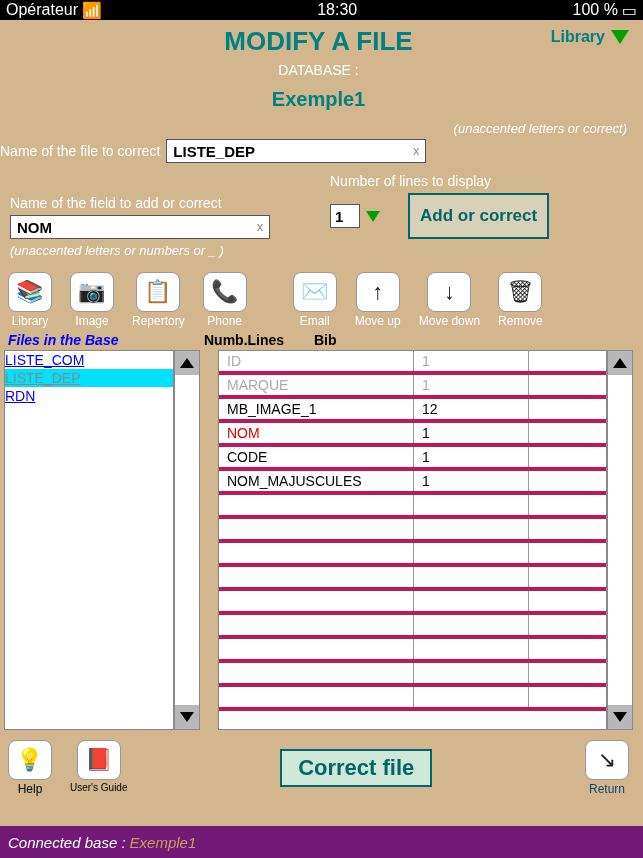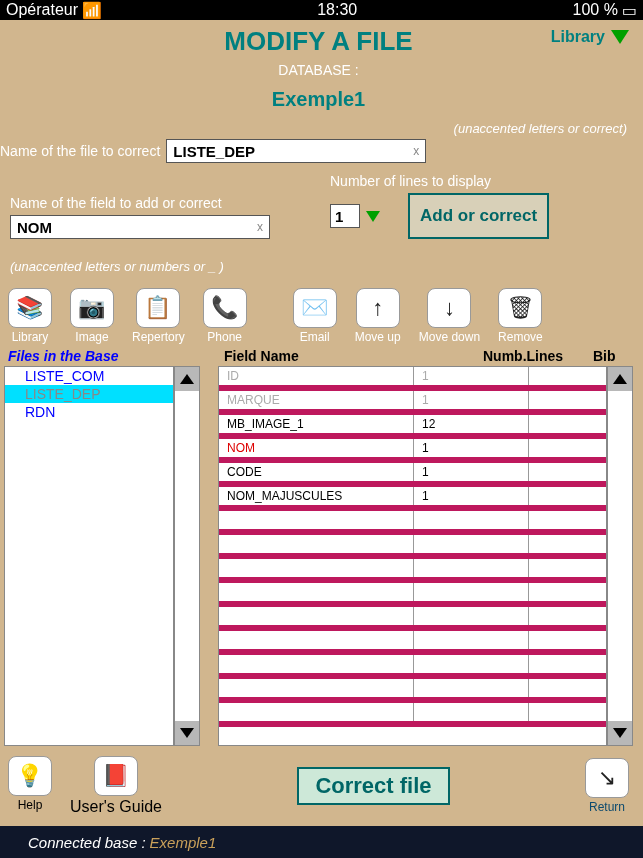--- a/index.html
+++ b/index.html
@@ -31,40 +31,40 @@
 .tool-btn { width:44px; height:40px; background:#fff; border:1px solid #999; border-radius:8px; display:flex; align-items:center; justify-content:center; font-size:22px; color:#222; }
 .tool-lbl { color:#fff; font-size:12px; }
 .headers { display:flex; margin:4px 4px 0 4px; font-weight:bold; font-style:italic; font-size:14px; }
 .headers .h1 { width:200px; color:#00f; padding-left:4px; }
 .headers .h2 { flex:1; color:#000; padding-left:20px; font-style:normal;}
 .headers .h3 { width:110px; color:#000; font-style:normal;}
 .headers .h4 { width:40px; color:#000; font-style:normal;}
 .tables { display:flex; margin:2px 4px 0 4px; height:380px; }
 .file-list { display:flex; }
 .file-box { width:170px; background:#fff; border:1px solid #888; font-size:14px; }
-.file-box div { padding:1px 20px; color:#00f; }
+.file-box div { padding:1px 0; color:#00f;text-decoration:underline; }
 .file-box .sel { background:#00e0ff; color:#888; }
 .file-box .rest { height:328px; }
 .scroll-col { width:26px; background:#fff; border:1px solid #888; display:flex; flex-direction:column; }
 .sc-btn { height:24px; background:#b8b8b8; display:flex; align-items:center; justify-content:center; }
 .sc-track { flex:1; background:#fff; }
 .arrow-up { width:0;height:0;border-left:7px solid transparent;border-right:7px solid transparent;border-bottom:10px solid #000; }
 .arrow-down { width:0;height:0;border-left:7px solid transparent;border-right:7px solid transparent;border-top:10px solid #000; }
 .field-area { flex:1; display:flex; margin-left:18px; }
 .field-table { flex:1; background:#fff; border:1px solid #888; }
-.field-table .tr { display:flex; height:24px; border-bottom:6px solid #be185d; font-size:12px; }
+.field-table .tr { display:flex; height:24px; border-bottom:4px solid #be185d; font-size:14px; }
 .field-table .c1 { width:195px; padding:2px 8px; border-right:1px solid #999; }
 .field-table .c2 { width:115px; padding:2px 8px; border-right:1px solid #999; }
 .field-table .c3 { flex:1; padding:2px 8px; }
 .dim { color:#aaa; }
 .red { color:#d00; }
 .bottom { display:flex; align-items:center; justify-content:space-between; margin:10px 8px 0 8px; }
 .bottom-left { display:flex; gap:18px; }
 .correct-btn { background:#cde8d8; border:2px solid #006666; color:#006666; font-weight:bold; font-size:22px; padding:4px 16px; }
-.footer { background:#0f172a; color:#fff; height:32px; display:flex; align-items:center; padding:0 28px; font-style:italic; font-size:15px; }
+.footer { background:#701a75; color:#fff; height:32px; display:flex; align-items:center; padding:0 8px; font-style:italic; font-size:15px; }
 .footer .dbn { color:#c9a05a; margin-left:4px;}
 </style>
 </head>
 <body>
 
 <div class="status-bar">
   <div class="status-left">
     <span>Opérateur</span>
     <span>📶</span>
   </div>
@@ -113,21 +113,21 @@
       <div class="num-row">
         <div class="num-box">
             <span>1</span>
           </div>
         <span class="tri-down-sm"></span>
         <div style="width:16px;"></div>
         <button class="btn-ac">Add or correct</button>
       </div>
     </div>
   </div>
-  <div class="hint" style="margin:20px 0 0 10px;">(unaccented letters or numbers or _ )</div>
+  <div class="hint" style="margin:4px 0 0 10px;">(unaccented letters or numbers or _ )</div>
 
   <div class="toolbar">
     <div class="tool">
         <div class="tool-btn">
           <span>📚</span>
         </div>
         <span class="tool-lbl">Library</span>
       </div>
     <div class="tool">
         <div class="tool-btn">
@@ -169,21 +169,20 @@
     <div class="tool">
         <div class="tool-btn">
           <span>🗑</span>
         </div>
         <span class="tool-lbl">Remove</span>
       </div>
   </div>
 
   <div class="headers">
     <div class="h1">Files in the Base</div>
-    <div class="h2">Field Name</div>
     <div class="h3">Numb.Lines</div>
     <div class="h4">Bib</div>
   </div>
 
   <div class="tables">
     <div class="file-list">
       <div class="file-box" id="files-box">
           <div>LISTE_COM</div>
           <div class="sel">LISTE_DEP</div>
           <div>RDN</div>
@@ -294,21 +293,21 @@
       <div class="tool">
           <div class="tool-btn">
             <span>💡</span>
           </div>
           <span style="color:#000;font-size:12px;">Help</span>
         </div>
       <div class="tool">
           <div class="tool-btn">
             <span>📕</span>
           </div>
-          <span style="color:#000;font-size:16px;">User's Guide</span>
+          <span style="color:#000;font-size:10px;">User's Guide</span>
         </div>
     </div>
     <button class="correct-btn">Correct file</button>
     <div class="tool">
         <div class="tool-btn">
           <span>↘</span>
         </div>
         <span style="color:#0c4a6e;font-size:12px;">Return</span>
       </div>
   </div>

